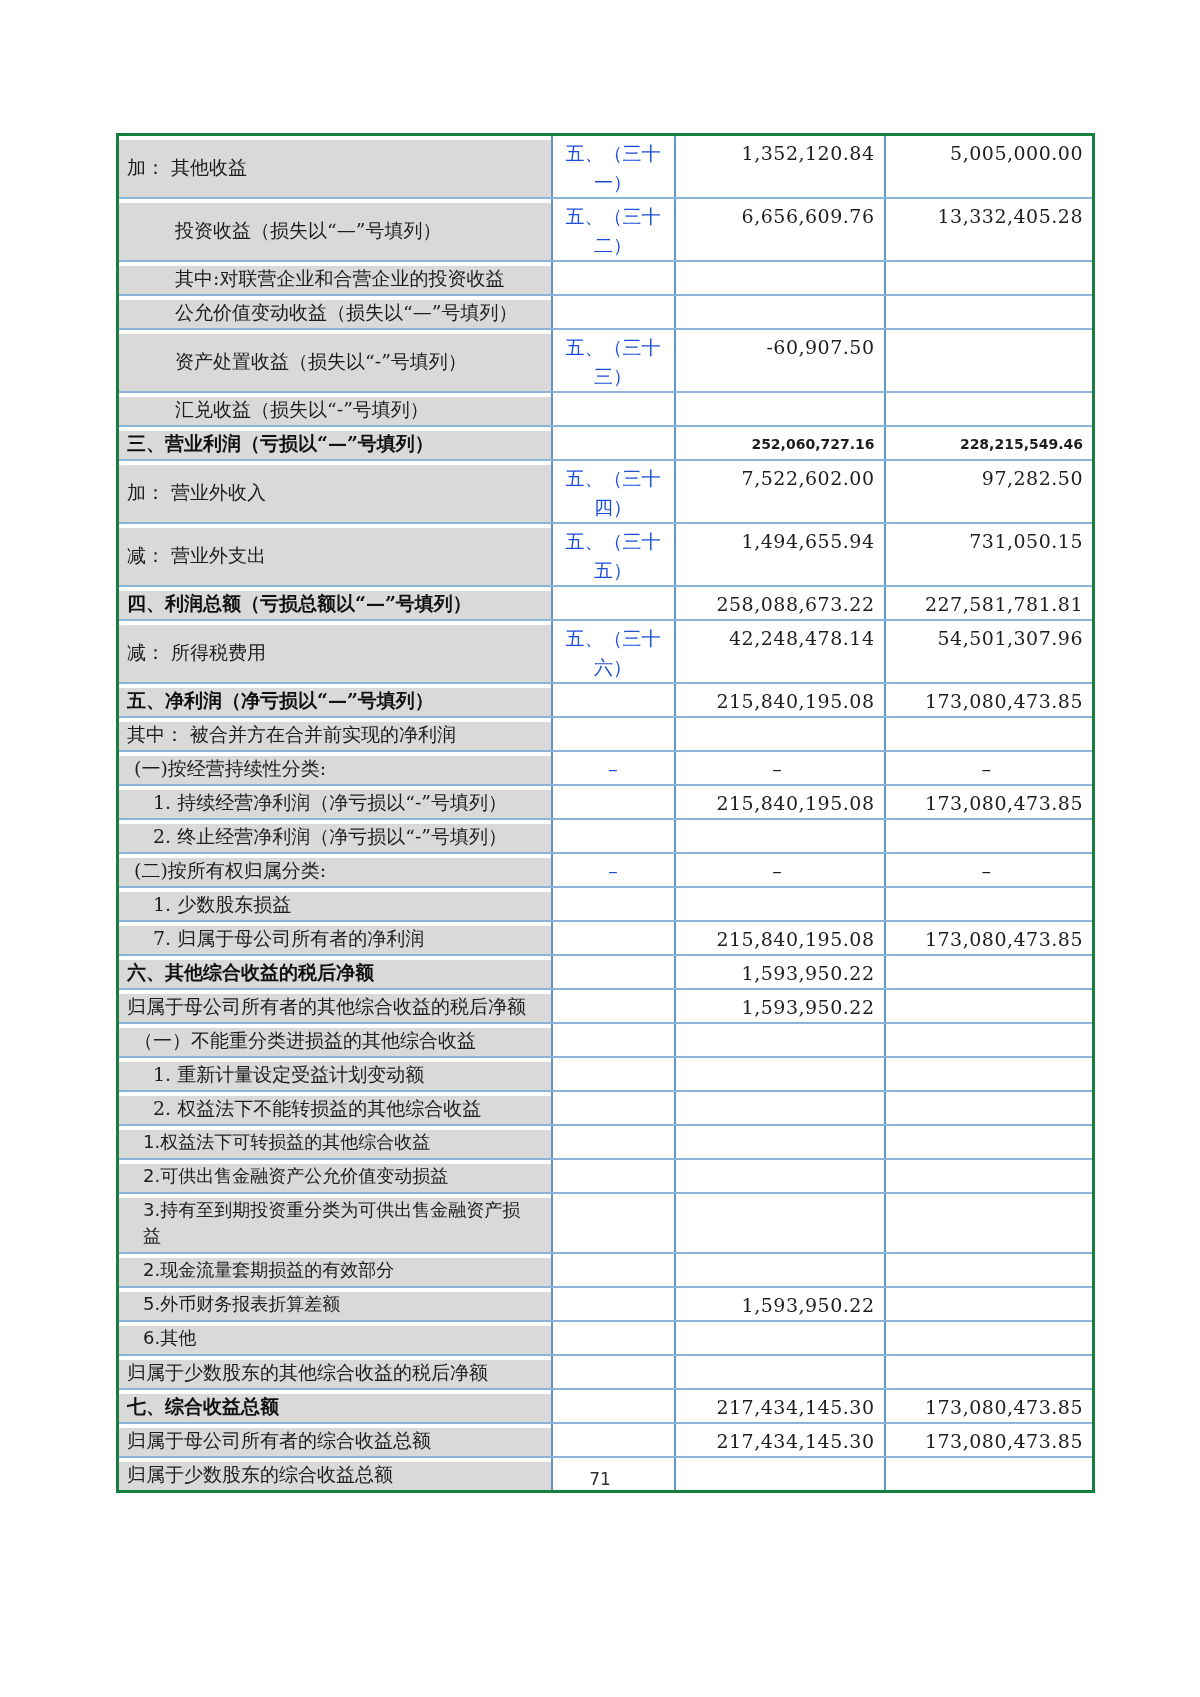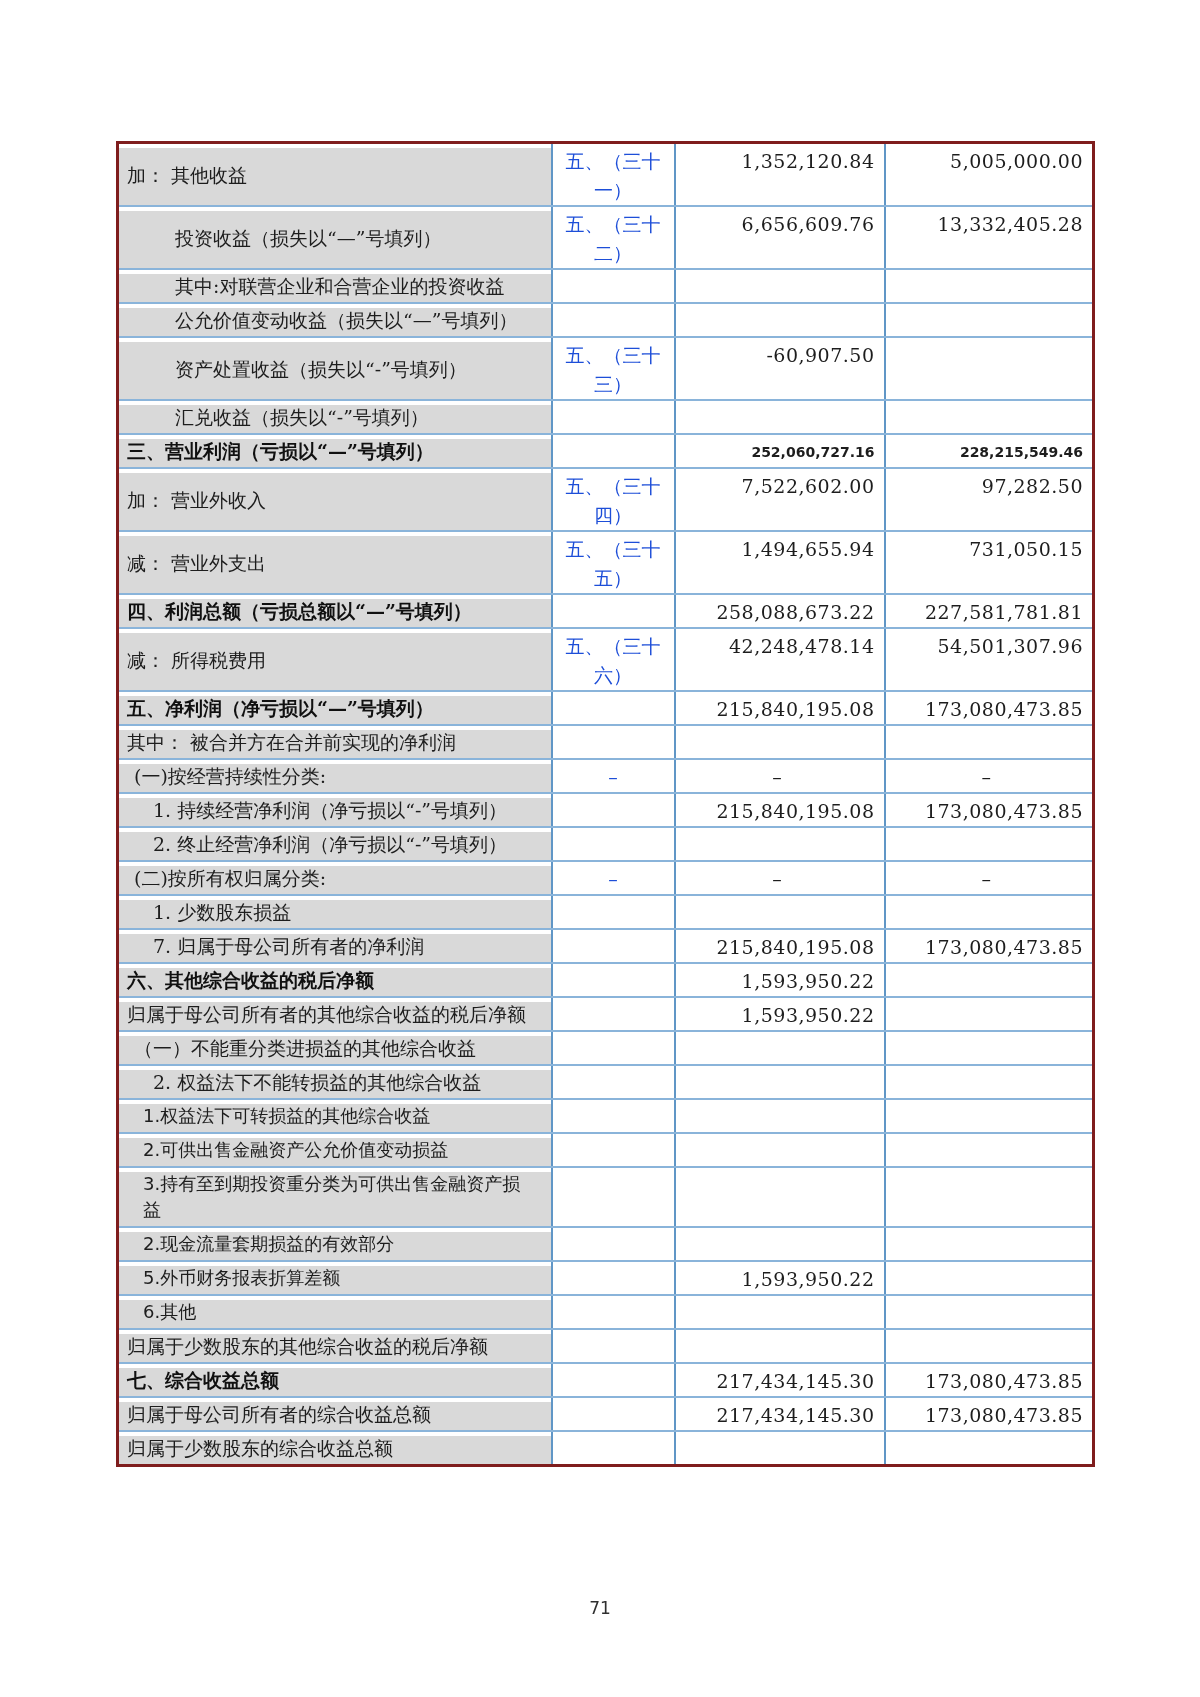--- a/index.html
+++ b/index.html
@@ -1,21 +1,21 @@
 <!DOCTYPE html>
 <html><head>
 <meta charset="utf-8">
 <style>
   html,body{margin:0;padding:0;background:#ffffff;}
   .sheet{position:relative;width:1200px;height:1697px;background:#ffffff;overflow:hidden;}
 
   table.fin{
-    position:absolute;left:116px;top:141px;width:976px;
+    position:absolute;left:116px;top:133px;width:976px;
     border-collapse:collapse;table-layout:fixed;
-    border:3px solid #7f1d1d;
+    border:3px solid #15803d;
   }
   td{
     border-left:2px solid #6096c6;
     border-right:2px solid #6096c6;
     border-top:2px solid #8ab4da;
     border-bottom:2px solid #8ab4da;
     overflow:hidden;
   }
   tr{height:31px;}
 
@@ -53,21 +53,21 @@
     letter-spacing:0.5px;
     white-space:nowrap;
   }
   td.amt.bnum{
     font-family:"DejaVu Sans","Liberation Sans",sans-serif;
     font-weight:700;font-size:14px;letter-spacing:0;
   }
   td.dash{text-align:center;letter-spacing:0;}
 
   .page-number{
-    position:absolute;top:1598px;left:0;width:1200px;
+    position:absolute;top:1469px;left:0;width:1200px;
     text-align:center;
     font-family:"DejaVu Sans","Liberation Sans",sans-serif;
     font-size:17px;color:#2f2f2f;
   }
 </style>
 </head>
 <body>
 
 <div class="sheet">
 
@@ -205,20 +205,26 @@
       <td class="amt">1,593,950.22</td>
       <td class="amt"></td>
     </tr>
         <tr>
       <td class="item ind1">（一）不能重分类进损益的其他综合收益</td>
       <td class="note"></td>
       <td class="amt"></td>
       <td class="amt"></td>
     </tr>
         <tr>
+      <td class="item ind2">1. 重新计量设定受益计划变动额</td>
+      <td class="note"></td>
+      <td class="amt"></td>
+      <td class="amt"></td>
+    </tr>
+        <tr>
       <td class="item ind2">2. 权益法下不能转损益的其他综合收益</td>
       <td class="note"></td>
       <td class="amt"></td>
       <td class="amt"></td>
     </tr>
         <tr>
       <td class="item ind2 sans">1.权益法下可转损益的其他综合收益</td>
       <td class="note"></td>
       <td class="amt"></td>
       <td class="amt"></td>

